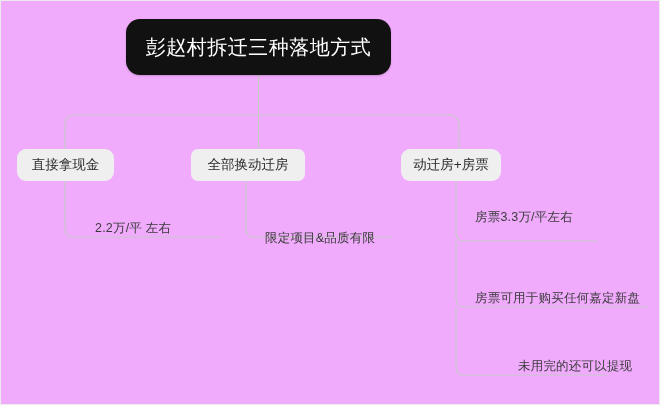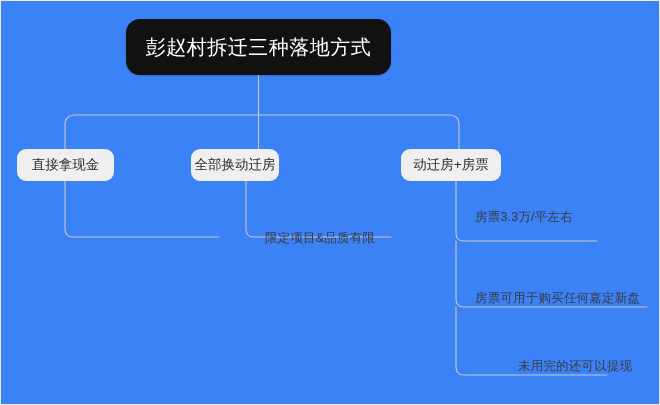--- a/index.html
+++ b/index.html
@@ -10,21 +10,21 @@
     width: 660px;
     height: 405px;
     background: #ffffff;
     font-family: "Liberation Sans", "DejaVu Sans", sans-serif;
     overflow: hidden;
   }
   #canvas {
     position: relative;
     width: 660px;
     height: 405px;
-    background: #3b82f6;
+    background: #f0abfc;
     box-sizing: border-box;
     border: 1px solid #ebebeb;
     overflow: hidden;
   }
   #wires {
     position: absolute;
     left: 0;
     top: 0;
     width: 660px;
     height: 405px;
@@ -52,21 +52,21 @@
   }
   .branch-node {
     height: 32px;
     background: #efeff0;
     border-radius: 9px;
     color: #2b2b2b;
     font-size: 13.5px;
     padding: 0 12px;
   }
   .branch-0 { left: 16px;  top: 148px; width: 97px; }
-  .branch-1 { left: 190px; top: 148px; width: 88px; }
+  .branch-1 { left: 190px; top: 148px; width: 114px; border-radius: 7px; }
   .branch-2 { left: 400px; top: 148px; width: 100px; }
 
   .leaf-node {
     position: absolute;
     font-size: 12.5px;
     color: #3a3a3a;
     white-space: nowrap;
     letter-spacing: 0.2px;
   }
 </style>
@@ -95,20 +95,21 @@
   </svg>
 
   <div class="node root-node">彭赵村拆迁三种落地方式</div>
 
   <div class="node branch-node branch-0">直接拿现金</div>
 
   <div class="node branch-node branch-1">全部换动迁房</div>
 
   <div class="node branch-node branch-2">动迁房+房票</div>
 
+  <div class="leaf-node" style="left:94px; top:219px;">2.2万/平 左右</div>
 
   <div class="leaf-node" style="left:264px; top:202px;margin-top:27px;">限定项目&amp;品质有限</div>
 
   <div class="leaf-node" style="left:474px; top:208px;">房票3.3万/平左右</div>
 
   <div class="leaf-node" style="left:474px; top:289px;">房票可用于购买任何嘉定新盘</div>
 
   <div class="leaf-node" style="left:474px; top:357px;margin-left:43px;">未用完的还可以提现</div>
 
 </div>

